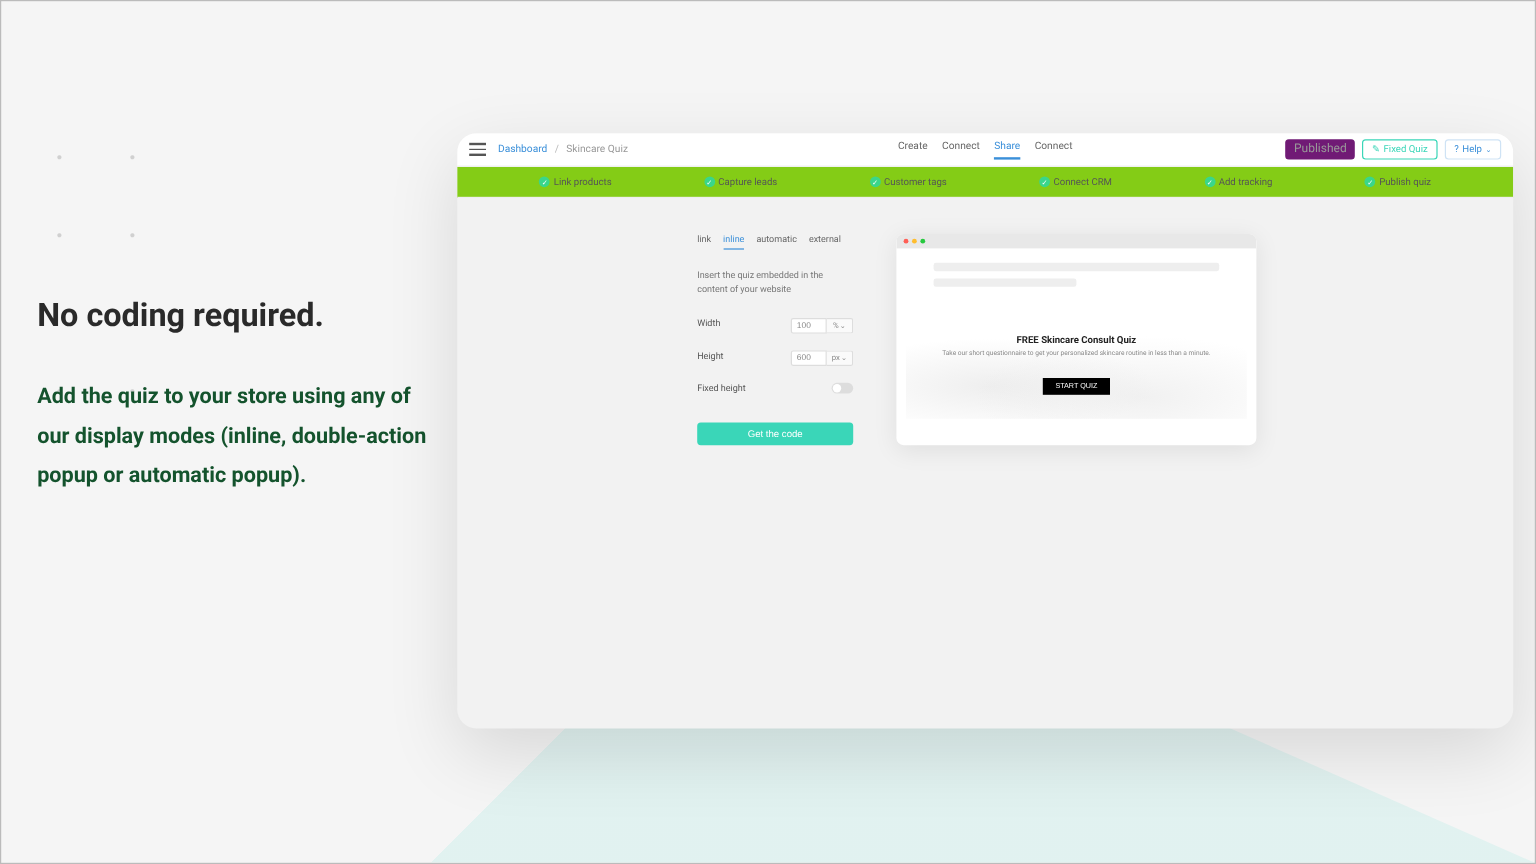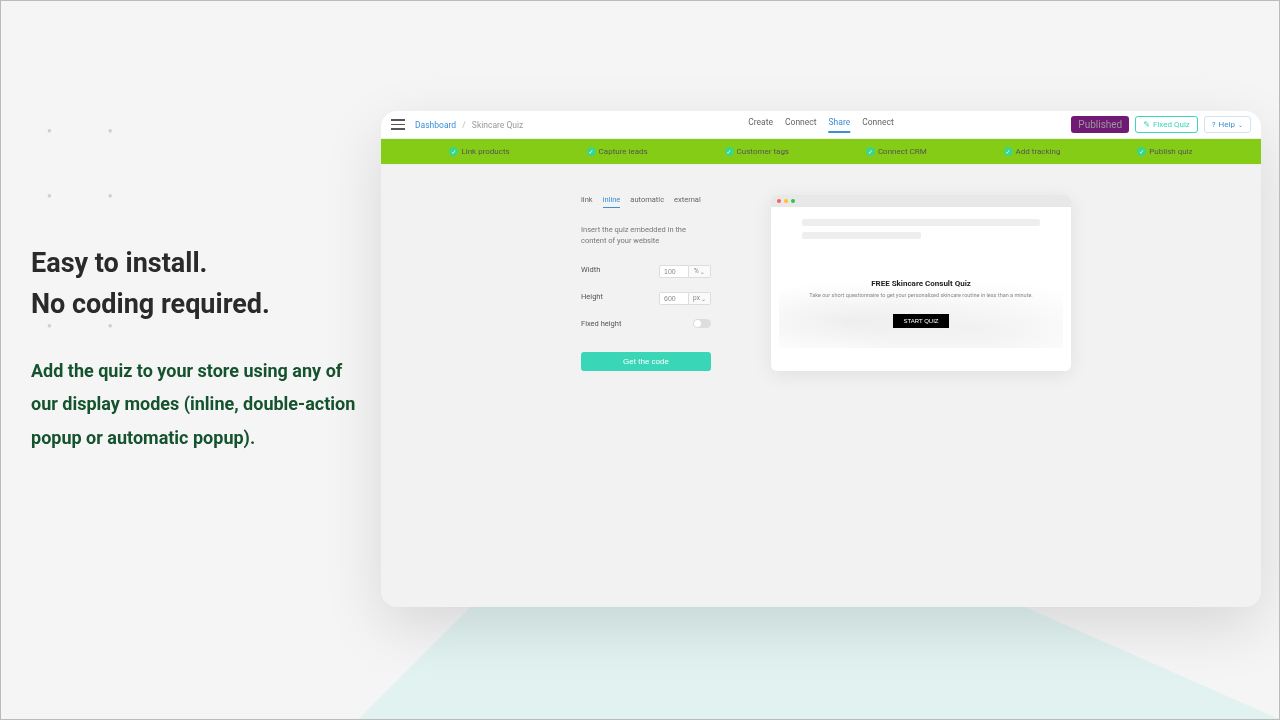--- a/index.html
+++ b/index.html
@@ -147,21 +147,21 @@
   background: #3ad68b;
   display: flex;
   align-items: center;
   justify-content: center;
   color: #fff;
   font-size: 6px;
 }
 .content-area {
   display: flex;
   padding: 30px 20px 20px 200px;
-  gap: 60px;
+  gap: 36px;
 }
 .form-panel {
   width: 130px;
 }
 .mode-tabs {
   display: flex;
   gap: 10px;
   font-size: 7.5px;
   color: #666;
   margin-bottom: 16px;
@@ -310,21 +310,20 @@
 </head>
 <body>
 
 <div class="bg-gradient"></div>
 <div class="dots dots-1">●●</div>
 <div class="dots dots-2">●●</div>
 <div class="dots dots-3">●●</div>
 
 <div class="left-text">
   <div class="headline">
-    <div>Easy to install.</div>
     <div>No coding required.</div>
   </div>
   <div class="subtext">Add the quiz to your store using any of our display modes (inline, double-action popup or automatic popup).</div>
 </div>
 
 <div class="app-window">
   <div class="topbar">
     <div class="menu-icon">
         <span></span>
         <span></span>

